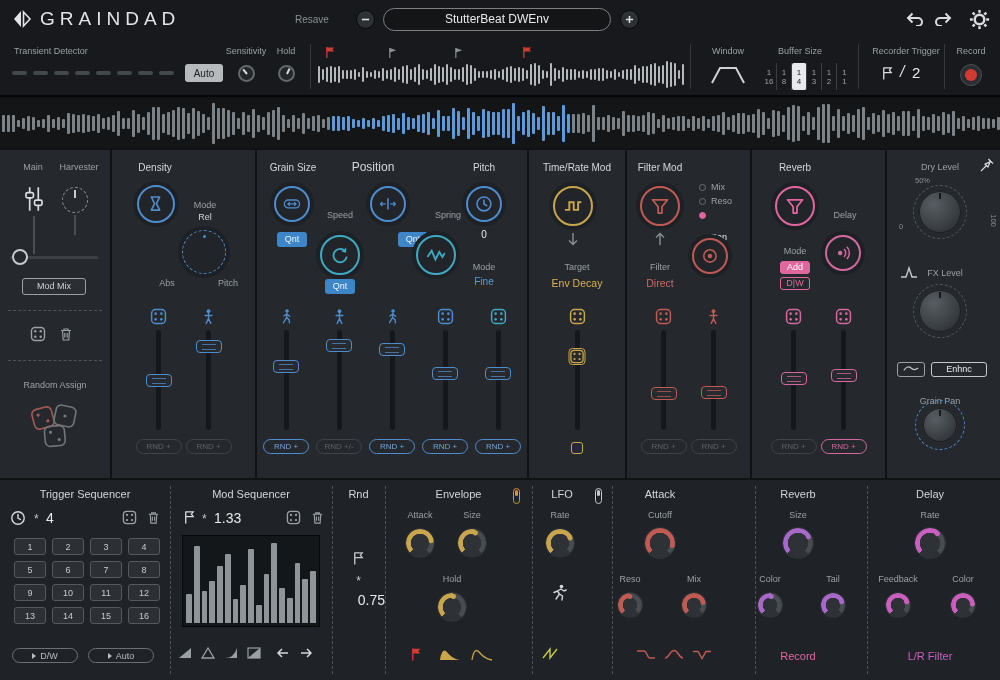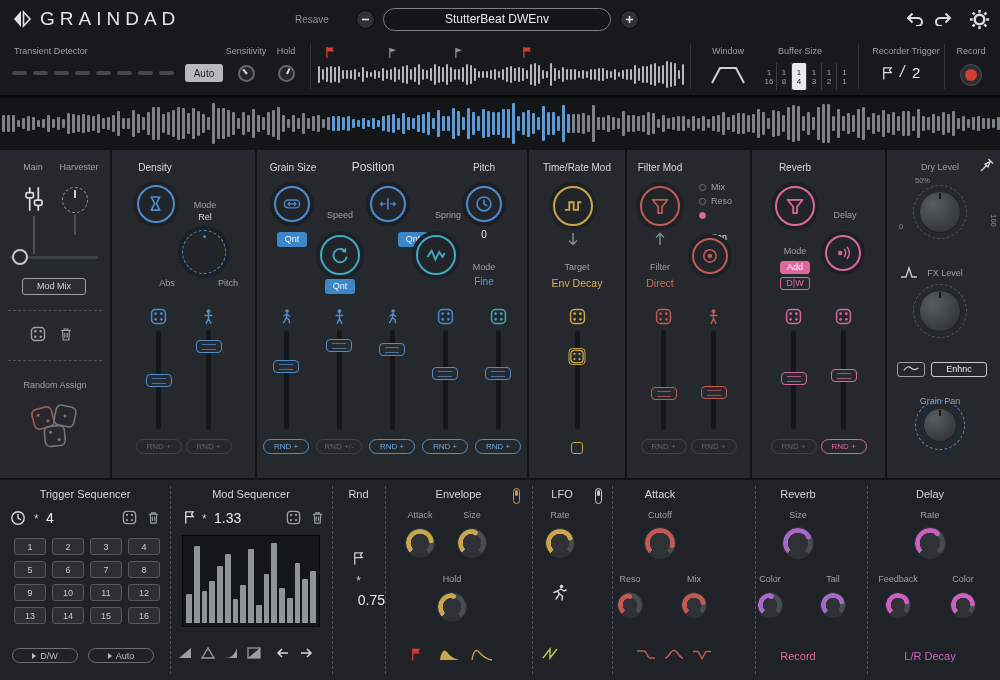--- a/index.html
+++ b/index.html
@@ -1077,16 +1077,16 @@
     </div>
 
     <div class="bpanel" style="left:867px;width:133px">
       <div class="btitle" style="left:23px;width:80px;top:8px">Delay</div>
       <div class="lbl abs" style="left:38px;top:30px;width:50px">Rate</div>
       <div class="bknob" style="left:47px;top:47px;width:32px;height:32px;--c:#cb5fc0;--a:170deg;--r:35deg;--ts:-12px"></div>
       <div class="lbl abs" style="left:1px;top:94px;width:60px">Feedback</div>
       <div class="bknob" style="left:18px;top:112px;width:26px;height:26px;--c:#cb5fc0;--a:200deg;--r:65deg;--ts:-9px"></div>
       <div class="lbl abs" style="left:66px;top:94px;width:60px">Color</div>
       <div class="bknob" style="left:83px;top:112px;width:26px;height:26px;--c:#cb5fc0;--a:215deg;--r:80deg;--ts:-9px"></div>
-      <div class="type-lbl" style="left:23px;width:80px;top:170px;color:#cb5fc0">L/R Decay</div>
+      <div class="type-lbl" style="left:23px;width:80px;top:170px;color:#cb5fc0">L/R Filter</div>
     </div>
   </div>
 </div>
 
 </body></html>

